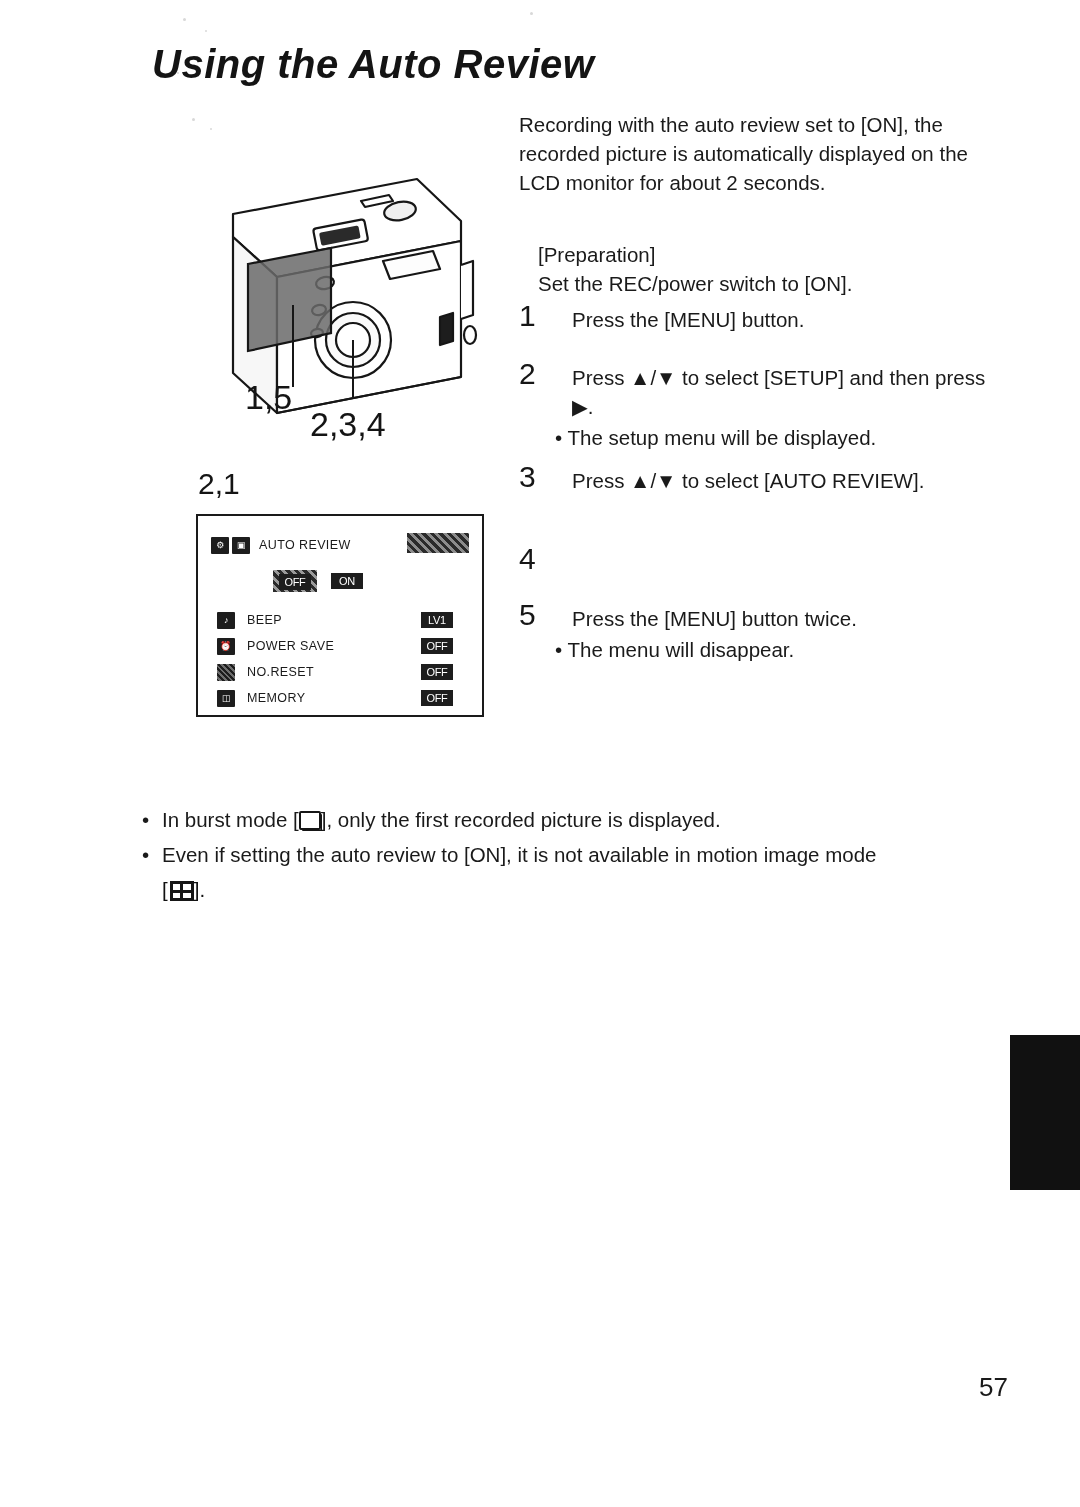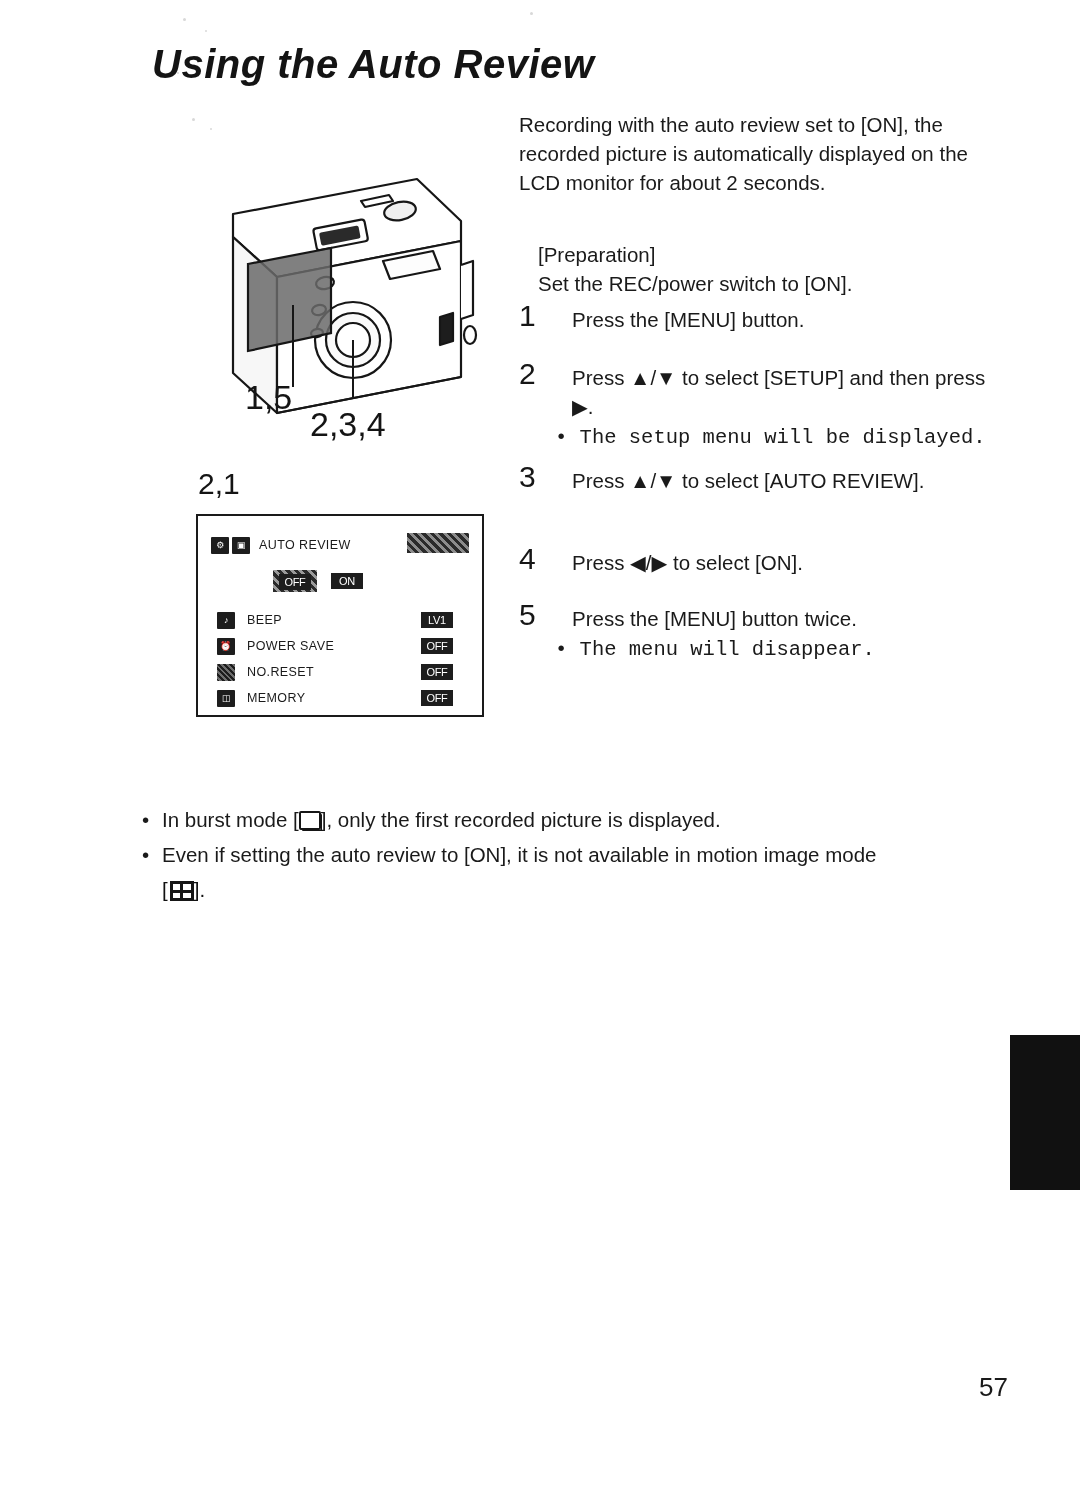--- a/index.html
+++ b/index.html
@@ -76,21 +76,20 @@
     font-size: 20.5px;
     line-height: 29px;
     color: #1a1a1a;
   }
   .substep {
     margin-left: 36px;
     font-size: 20.5px;
     line-height: 29px;
     color: #1a1a1a;
     margin-top: 2px;
-    font-family: Liberation Mono, monospace;
   }
 
   
   .camera-wrap {
     position: absolute;
     left: 185px;
     top: 165px;
     width: 300px;
     height: 290px;
   }
@@ -449,21 +448,20 @@
       <div class="substep">• The setup menu will be displayed.</div>
     </div>
 
     <div class="step" style="min-height:70px;margin-top:14px;">
       <div class="step-num">3</div>
       <div class="step-body">Press ▲/▼ to select [AUTO REVIEW].</div>
     </div>
 
     <div class="step" style="min-height:42px;margin-top:12px;">
       <div class="step-num">4</div>
-      <div class="step-body">Press ◀/▶ to select [ON].</div>
     </div>
 
     <div class="step" style="min-height:60px;margin-top:14px;">
       <div class="step-num">5</div>
       <div class="step-body">Press the [MENU] button twice.</div>
       <div class="substep">• The menu will disappear.</div>
     </div>
 
   </div>
 

